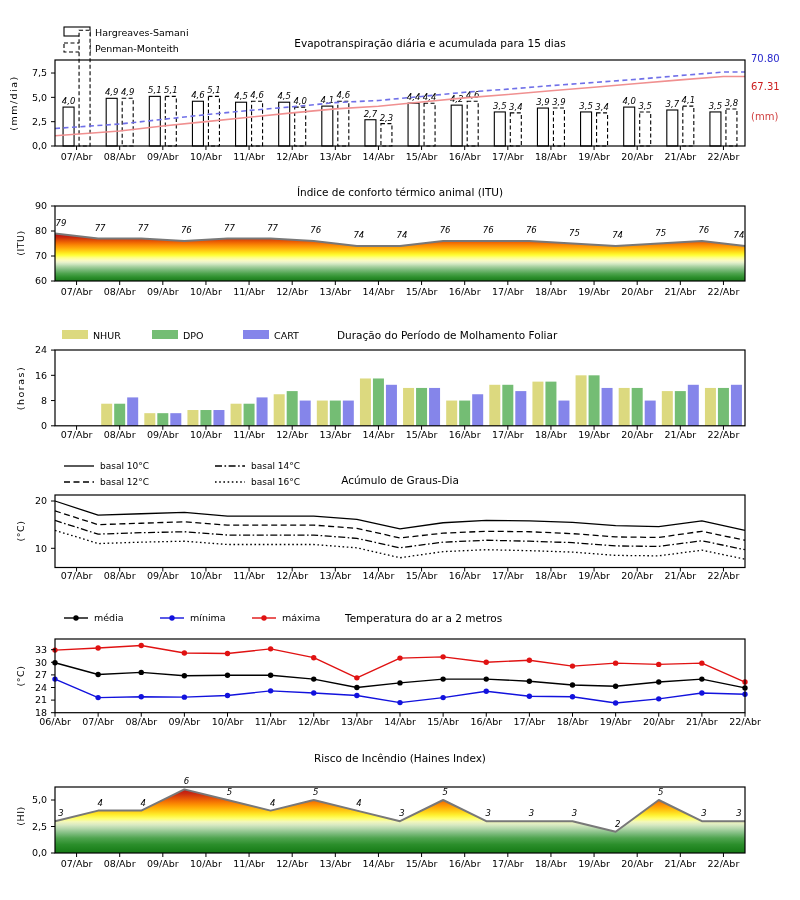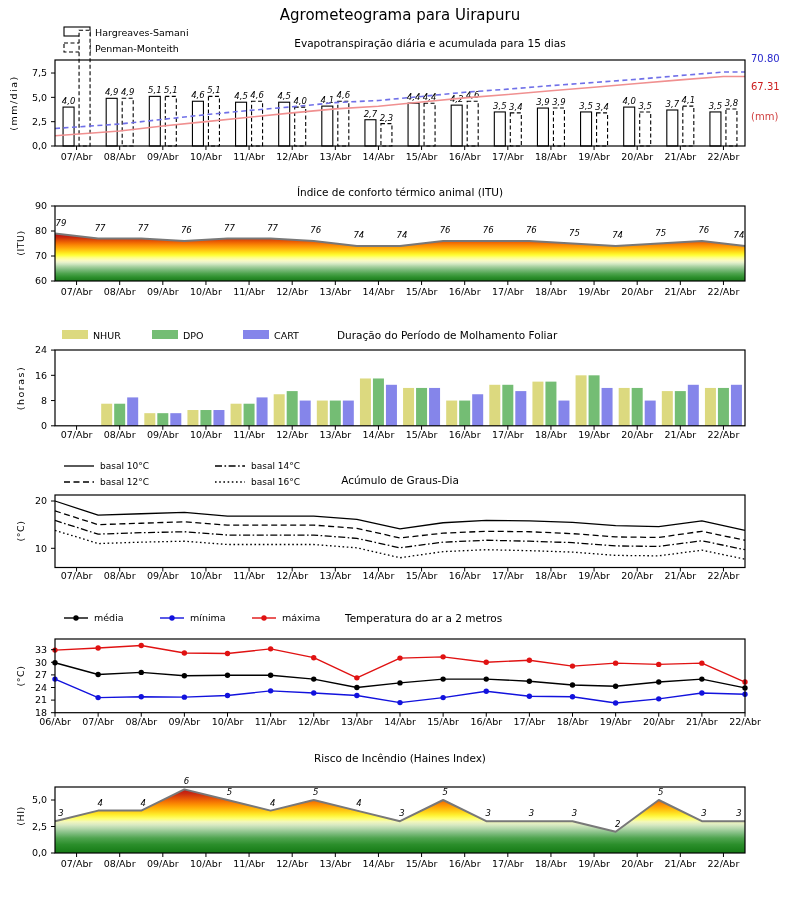--- a/index.html
+++ b/index.html
@@ -7,21 +7,20 @@
         font-family:"DejaVu Sans",sans-serif;overflow:hidden;}
   #main-title{position:absolute;top:6px;left:0;width:800px;text-align:center;
        font-size:15px;color:#000;}
   #chart-svg{position:absolute;top:0;left:0;}
   text{font-family:"DejaVu Sans",sans-serif;}
 </style>
 </head>
 <body>
 
 <div id="page">
-  <div id="main-title">Agrometeograma para Uirapuru</div>
   <svg id="chart-svg" width="800" height="900" viewBox="0 0 800 900" xmlns="http://www.w3.org/2000/svg">
       <g>
         <rect x="64" y="27" width="26" height="9" fill="none" stroke="#000" stroke-width="1.1"></rect>
         <text x="95" y="35.5" font-size="9.5" text-anchor="start" fill="#000">Hargreaves-Samani</text>
         <rect x="64" y="43" width="26" height="9" fill="none" stroke="#000" stroke-width="1.1" stroke-dasharray="4,2.5"></rect>
         <text x="95" y="51.5" font-size="9.5" text-anchor="start" fill="#000">Penman-Monteith</text>
         <text x="430" y="47" font-size="10.5" text-anchor="middle" fill="#000">Evapotranspiração diária e acumulada para 15 dias</text>
         <rect x="63.0625" y="107.08" width="11" height="38.92" fill="#fff" stroke="#000" stroke-width="1.1"></rect>
         <text x="68.5625" y="104.08" font-size="8.5" text-anchor="middle" fill="#000" font-style="italic">4,0</text>
         <rect x="106.1875" y="98.323" width="11" height="47.67700000000001" fill="#fff" stroke="#000" stroke-width="1.1"></rect>

